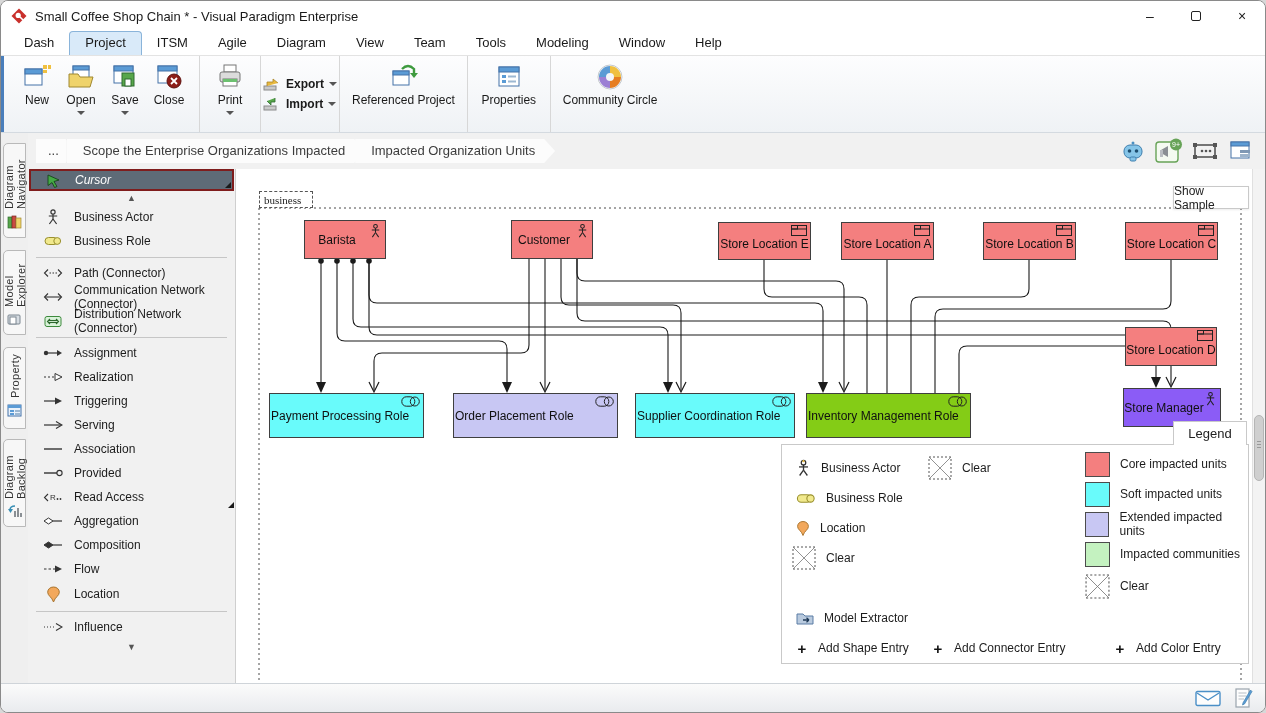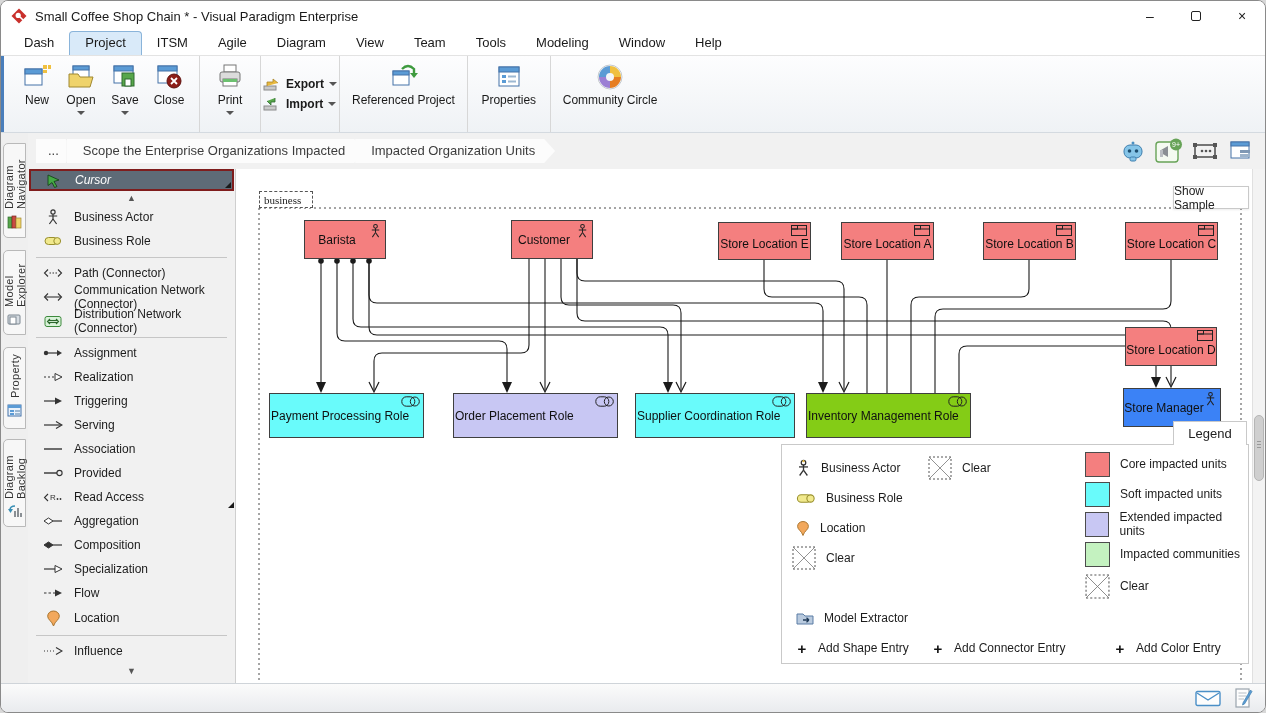--- a/index.html
+++ b/index.html
@@ -522,29 +522,20 @@
         <svg width="20" height="10" viewBox="0 0 20 10">
             <polygon points="1,5 5.5,2 10,5 5.5,8" fill="#333" stroke="#333"></polygon>
             <line x1="10" y1="5" x2="19" y2="5" stroke="#333" stroke-width="1.2"></line>
           </svg>
       </span>
       <span>Composition</span>
     </div>
     <div class="pal-item">
       <span class="pal-ico">
         <svg width="20" height="10" viewBox="0 0 20 10">
-            <line x1="1" y1="5" x2="12" y2="5" stroke="#333" stroke-width="1.2"></line>
-            <polygon points="12,1.5 19,5 12,8.5" fill="#fff" stroke="#333"></polygon>
-          </svg>
-      </span>
-      <span>Specialization</span>
-    </div>
-    <div class="pal-item">
-      <span class="pal-ico">
-        <svg width="20" height="10" viewBox="0 0 20 10">
             <line x1="1" y1="5" x2="13" y2="5" stroke="#333" stroke-width="1.1" stroke-dasharray="2.5,2"></line>
             <polygon points="12,1.5 19,5 12,8.5" fill="#333"></polygon>
           </svg>
       </span>
       <span>Flow</span>
     </div>
     <div class="pal-item" style="height:26px">
       <span class="pal-ico">
         <svg width="15" height="17" viewBox="0 0 15 17">
             <path d="M7.5,1 C11,1 13.3,3.4 13.3,6.3 C13.3,9.8 9,11 7.5,16 C6,11 1.7,9.8 1.7,6.3 C1.7,3.4 4,1 7.5,1 Z" fill="#f2a85c" stroke="#a8742e"></path>
@@ -679,21 +670,21 @@
         </svg>
     </div>
     <div class="node" style="left: 889px; top: 158px; width: 92px; height: 39px; padding-top: 6px; background: rgb(244, 127, 127);">
       <span>Store Location D</span>
       <svg class="nico" width="16" height="11" viewBox="0 0 16 11">
           <rect x="0.5" y="0.5" width="15" height="10" fill="none" stroke="#222"></rect>
           <line x1="0.5" y1="4" x2="15.5" y2="4" stroke="#222"></line>
           <rect x="0.5" y="0.5" width="6" height="3.5" fill="none" stroke="#222"></rect>
         </svg>
     </div>
-    <div class="node actor-node" style="left: 887px; top: 219px; width: 98px; height: 39px; background: #3b82f6;">
+    <div class="node actor-node" style="left: 887px; top: 219px; width: 98px; height: 39px; background: #8b5cf6;">
       <span>Store Manager</span>
       <svg class="nico" width="13" height="16" viewBox="0 0 14 16">
           <g stroke="#222" stroke-width="1.1" fill="none">
             <circle cx="7" cy="3" r="2"></circle>
             <line x1="7" y1="5" x2="7" y2="9.6"></line>
             <line x1="3" y1="6.8" x2="11" y2="6.8"></line>
             <line x1="7" y1="9.6" x2="3.6" y2="14.6"></line>
             <line x1="7" y1="9.6" x2="10.4" y2="14.6"></line>
           </g>
         </svg>

